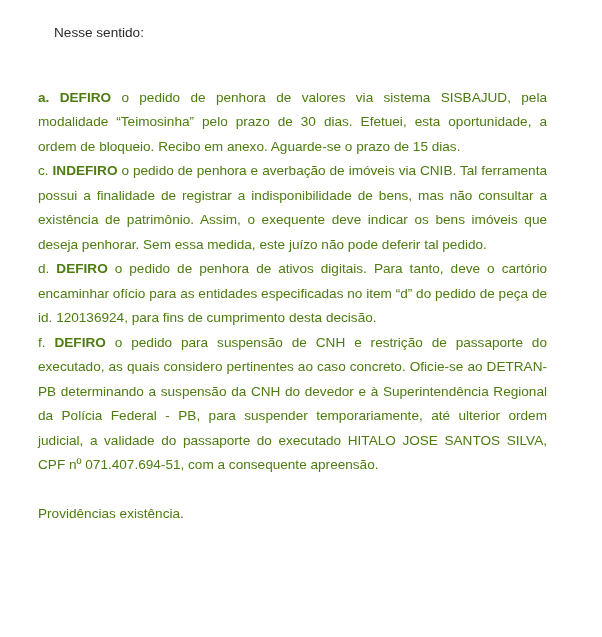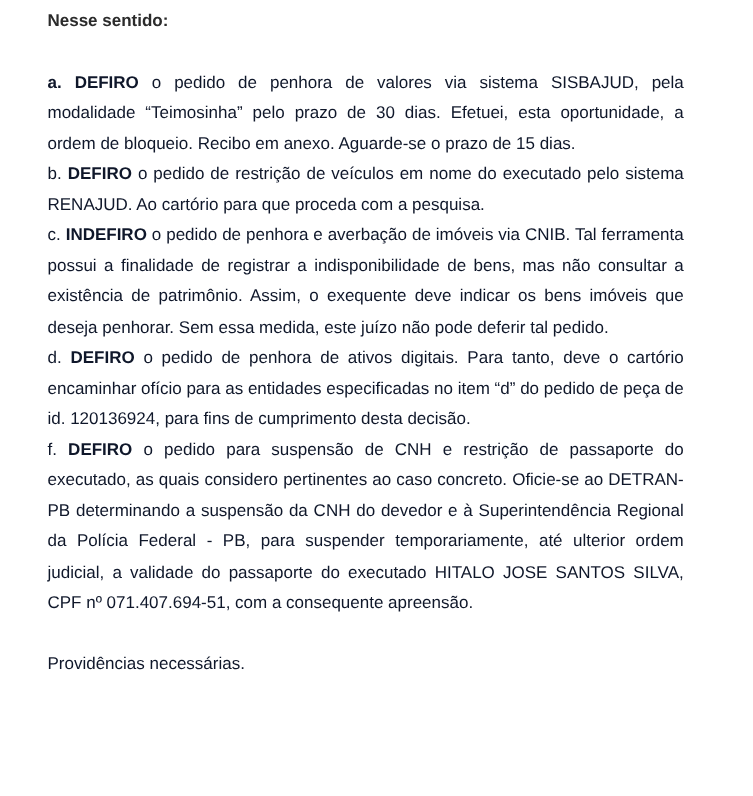--- a/index.html
+++ b/index.html
@@ -31,68 +31,66 @@
     top: 0px;
     width: 509px;
   }
 
   .para {
     margin: 0;
     font-size: 13.6px;
     line-height: 24.5px;
     text-align: justify;
     text-justify: inter-word;
-    color: #0f172a;
+    color: #4d7c0f;
     hyphens: none;
   }
 
   .para.plain {
     text-align: left;
   }
 
   .spacer-lg { height: 24px; }
   .spacer-md { height: 18px; }
 
   .lead {
-    margin: 0;
+    margin: 16px;
     padding-top: 5px;
     font-size: 13.6px;
     line-height: 24.5px;
     text-align: left;
-    font-weight: bold;
   }
 
   b, .bold {
     font-weight: bold;
   }
 </style>
 </head>
 <body>
 
 <div class="page">
   <div class="doc-body">
 
     <p class="lead">Nesse sentido:</p>
 
     <div class="spacer-lg"></div>
 
     <p class="para"><b class="bold">a.</b><span>&nbsp;</span><b class="bold">DEFIRO</b><span> o pedido de penhora de valores via sistema SISBAJUD, pela modalidade “Teimosinha” pelo prazo de 30 dias. Efetuei, esta oportunidade, a ordem de bloqueio. Recibo em anexo. Aguarde-se o prazo de 15 dias.</span></p>
 
-    <p class="para"><span>b.</span><span>&nbsp;</span><b class="bold">DEFIRO</b><span> o pedido de restrição de veículos em nome do executado pelo sistema RENAJUD. Ao cartório para que proceda com a pesquisa.</span></p>
 
     <p class="para"><span>c.</span><span>&nbsp;</span><b class="bold">INDEFIRO</b><span> o pedido de penhora e averbação de imóveis via CNIB. Tal ferramenta possui a finalidade de registrar a indisponibilidade de bens, mas não consultar a existência de patrimônio. Assim, o exequente deve indicar os bens imóveis que deseja penhorar. Sem essa medida, este juízo não pode deferir tal pedido.</span></p>
 
     <p class="para"><span>d.</span><span>&nbsp;</span><b class="bold">DEFIRO</b><span> o pedido de penhora de ativos digitais. Para tanto, deve o cartório encaminhar ofício para as entidades especificadas no item “d” do pedido de peça de id. 120136924, para fins de cumprimento desta decisão.</span></p>
 
 
     <p class="para"><span>f.</span><span>&nbsp;</span><b class="bold">DEFIRO</b><span> o pedido para suspensão de CNH e restrição de passaporte do executado, as quais considero pertinentes ao caso concreto. Oficie-se ao DETRAN-PB determinando a suspensão da CNH do devedor e à Superintendência Regional da Polícia Federal - PB, para suspender temporariamente, até ulterior ordem judicial, a validade do passaporte do executado HITALO JOSE SANTOS SILVA, CPF nº 071.407.694-51, com a consequente apreensão.</span></p>
 
     <div class="spacer-lg"></div>
 
-    <p class="para plain">Providências necessárias.</p>
+    <p class="para plain">Providências existência.</p>
 
     <div class="spacer-md"></div>
 
 
     <div class="spacer-md"></div>
 
   </div>
 </div>
 
 </body></html>

